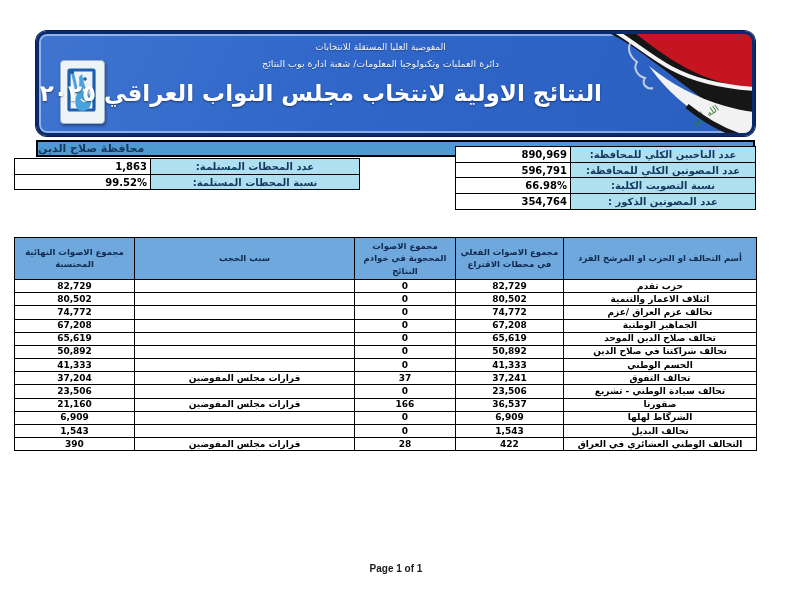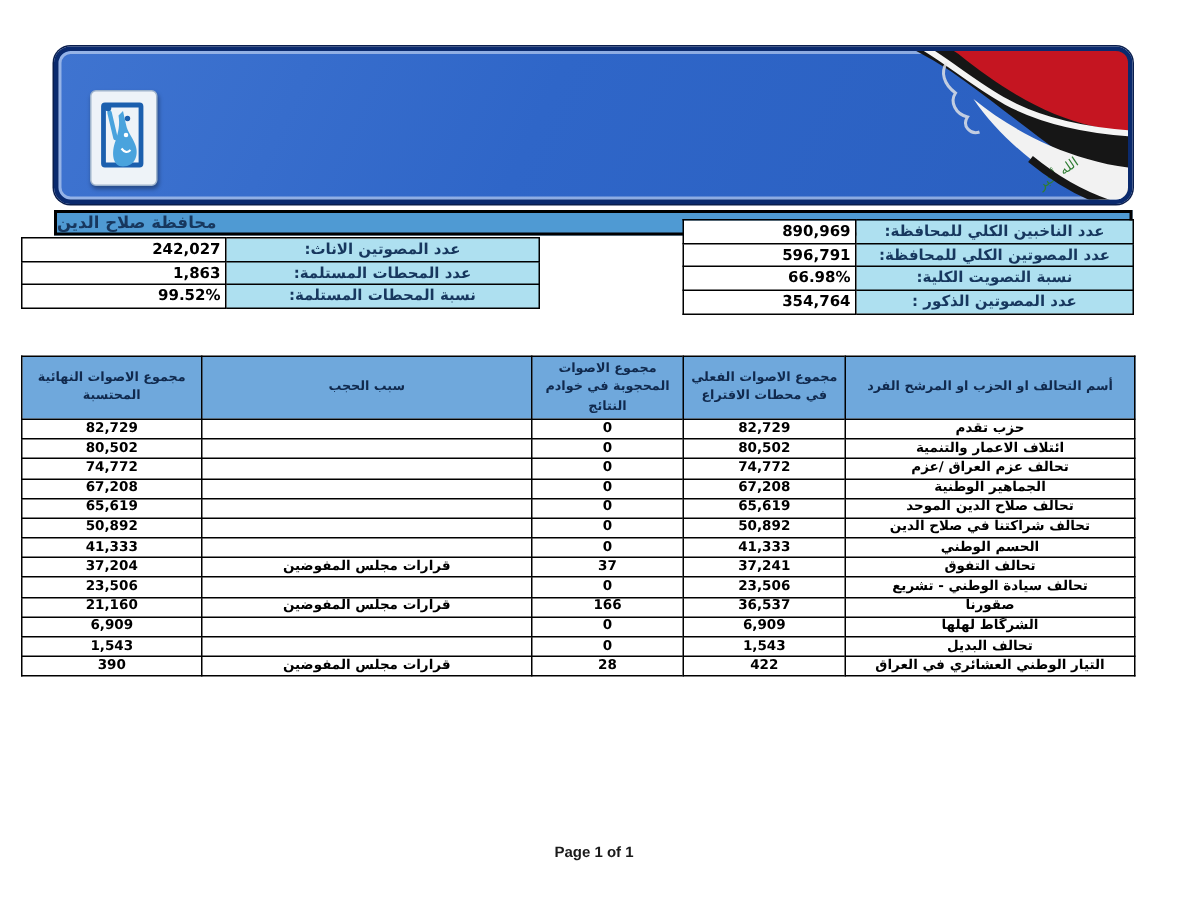--- a/index.html
+++ b/index.html
@@ -73,20 +73,25 @@
         <rect x="8" y="9" width="25" height="40" fill="none" stroke="#1b5fae" stroke-width="3.2" rx="1"></rect>
         <path d="M21,50 C14,50 13,41 16,33 C18,27 19,22 18,16 L21,13 L23,22 C24,27 27,30 29,35 C32,42 29,50 21,50 Z" fill="#4aa3dd"></path>
         <path d="M16,31 L12,14" stroke="#4aa3dd" stroke-width="3" stroke-linecap="round" fill="none"></path>
         <circle cx="11" cy="11" r="2.2" fill="#1b5fae"></circle>
         <circle cx="24" cy="18" r="1.8" fill="#1b5fae"></circle>
         <circle cx="23" cy="29" r="1.5" fill="#fff"></circle>
         <path d="M20,38 q3,4 6,1" stroke="#fff" stroke-width="1.4" fill="none"></path>
       </svg>
     </div>
 
+    <div class="banner-text">
+      <div class="org-line1">المفوضية العليا المستقلة للانتخابات</div>
+      <div class="org-line2">دائرة العمليات وتكنولوجيا المعلومات/ شعبة ادارة بوب النتائج</div>
+      <div class="banner-title">النتائج الاولية لانتخاب مجلس النواب العراقي ٢٠٢٥</div>
+    </div>
 
     <svg class="flag" width="175" height="112" viewBox="0 0 175 112">
       <path d="M20,-4 H176 V102 C157,97 146,83 128,70 C106,54 86,38 64,22 C48,10 32,2 20,-4 Z" fill="#161616"></path>
       <path d="M30,-4 H176 V56 C158,55 142,51 124,44 C102,35 80,20 60,4 C52,-2 40,-4 30,-4 Z" fill="#c51521"></path>
       <path d="M34,-2 C52,8 70,24 92,36 C116,49 146,55 176,57" fill="none" stroke="#f4f4f4" stroke-width="4"></path>
       <path d="M52,10 C48,16 50,24 58,30 C54,36 58,44 66,46 C62,52 68,58 74,56" fill="none" stroke="#e8e8e8" stroke-width="2" opacity=".8"></path>
       <path d="M70,34 C92,52 118,66 146,74 C156,77 166,79 176,80 V108 C150,102 128,90 108,74 C94,63 80,49 70,34 Z" fill="#f2f2f2"></path>
       <text x="128" y="86" font-size="9" font-family="DejaVu Sans, sans-serif" fill="#2e7d32" transform="rotate(-34 128 86)" text-anchor="middle">الله أكبر</text>
       <path d="M108,74 C130,92 152,103 176,108" fill="none" stroke="#161616" stroke-width="5"></path>
     </svg>
@@ -108,24 +113,20 @@
       <div class="stat-row">
         <div class="stat-value">66.98%</div>
         <div class="stat-label">نسبة التصويت الكلية:</div>
       </div>
       <div class="stat-row">
         <div class="stat-value">354,764</div>
         <div class="stat-label">عدد المصوتين الذكور :</div>
       </div>
     </div>
   <div class="stat-group left">
-      <div class="stat-row">
-        <div class="stat-value">242,027</div>
-        <div class="stat-label">عدد المصوتين الاناث:</div>
-      </div>
       <div class="stat-row">
         <div class="stat-value">1,863</div>
         <div class="stat-label">عدد المحطات المستلمة:</div>
       </div>
       <div class="stat-row">
         <div class="stat-value">99.52%</div>
         <div class="stat-label">نسبة المحطات المستلمة:</div>
       </div>
     </div>
 
@@ -225,21 +226,21 @@
           <td class="cell-final">6,909</td>
         </tr>
         <tr>
           <td class="cell-name">تحالف البديل</td>
           <td class="cell-actual">1,543</td>
           <td class="cell-blocked">0</td>
           <td class="cell-reason"></td>
           <td class="cell-final">1,543</td>
         </tr>
         <tr>
-          <td class="cell-name">التيار الوطني العشائري في العراق</td>
+          <td class="cell-name">التحالف الوطني العشائري في العراق</td>
           <td class="cell-actual">422</td>
           <td class="cell-blocked">28</td>
           <td class="cell-reason">قرارات مجلس المفوضين</td>
           <td class="cell-final">390</td>
         </tr>
       </tbody>
   </table>
 
   <div class="footer">Page 1 of 1</div>
 </div>

